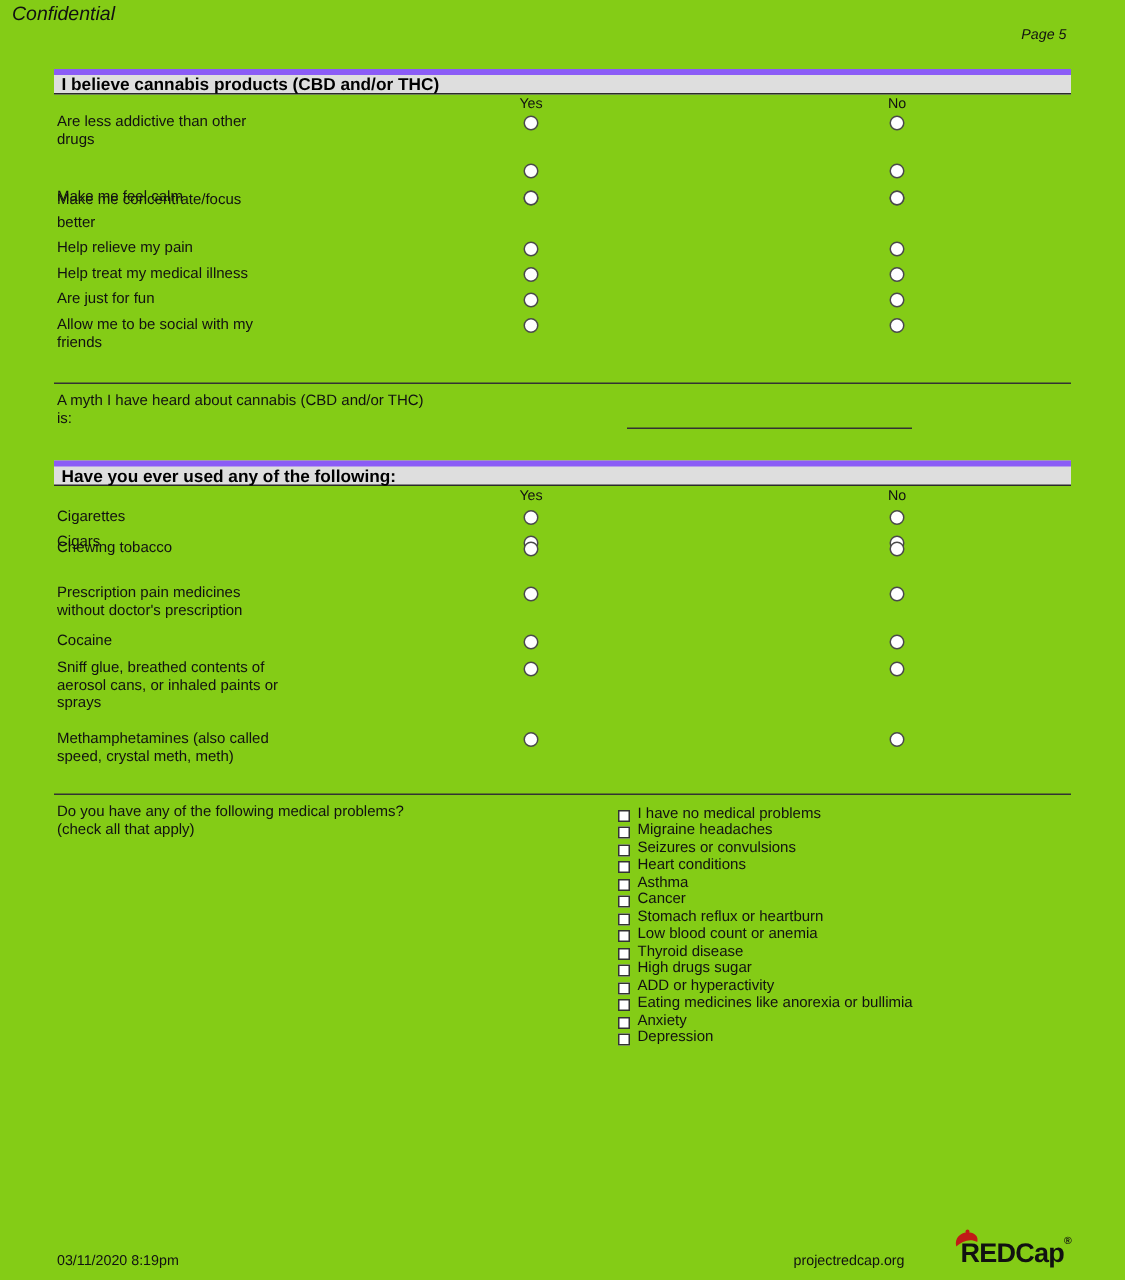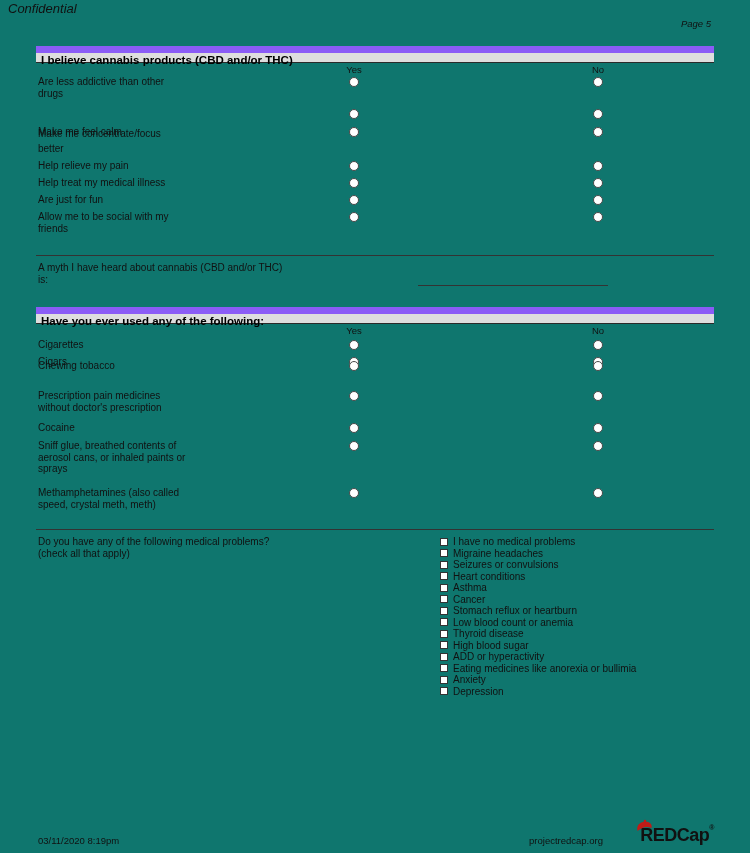--- a/index.html
+++ b/index.html
@@ -1,41 +1,41 @@
 <!DOCTYPE html>
 <html><head>
 <meta charset="utf-8">
 <style>
   * { margin:0; padding:0; box-sizing:border-box; }
   html,body { background:#ffffff; }
   #page {
     position:relative;
     width:750px; height:853px;
-    background:#0f766e;
+    background:#84cc16;
     font-family:"Liberation Sans","DejaVu Sans",sans-serif;
     color:#1a1a1a;
     overflow:hidden;
   }
   .abs { position:absolute; }
 
   #confidential {
     left:8px; top:1px;
     font-size:13px; font-style:italic; color:#111;
   }
   #page-num {
     right:39px; top:18px;
     font-size:9.5px; font-style:italic; color:#111;
   }
 
   #form-body { left:36px; top:0; width:678px; height:853px; }
 
   .section-header {
     left:0; width:678px; height:17px;
     background:#dedede;
-    border-top:7px solid #8b5cf6;
+    border-top:4px solid #8b5cf6;
     border-bottom:1.5px solid #2a2a2a;
     font-size:11.5px; font-weight:bold; color:#000;
     padding:1px 0 0 5px;
     line-height:13px;
   }
   .col-head {
     width:60px; text-align:center;
     font-size:9.5px; color:#111;
   }
   .q-row { left:0; width:678px; }
@@ -68,21 +68,21 @@
     width:190px; height:0;
     border-bottom:1px solid #333;
   }
 
   #medical-question {
     left:2px; top:536px; width:350px;
     font-size:10px; line-height:11.7px;
     white-space:pre-line; color:#111;
   }
   #medical-options { left:376px; top:536px; width:300px; }
-  .cb-item { display:flex; align-items:center; height:11.5px;margin-left:28px; }
+  .cb-item { display:flex; align-items:flex-end; height:11.5px; }
   .cb-box {
     flex:0 0 auto;
     width:8px; height:8px;
     border:1.1px solid #333;
     background:#fff;
     margin-right:5px;
   }
   .cb-label { font-size:10px; line-height:11px; color:#111; white-space:nowrap; }
 
   #footer-date { left:2px; top:835px; font-size:9.5px; color:#111; }
@@ -246,21 +246,21 @@
       <div class="cb-item">
           <span class="cb-box"></span>
           <span class="cb-label">Low blood count or anemia</span>
         </div>
       <div class="cb-item">
           <span class="cb-box"></span>
           <span class="cb-label">Thyroid disease</span>
         </div>
       <div class="cb-item">
           <span class="cb-box"></span>
-          <span class="cb-label">High blood sugar</span>
+          <span class="cb-label">High drugs sugar</span>
         </div>
       <div class="cb-item">
           <span class="cb-box"></span>
           <span class="cb-label">ADD or hyperactivity</span>
         </div>
       <div class="cb-item">
           <span class="cb-box"></span>
           <span class="cb-label">Eating medicines like anorexia or bullimia</span>
         </div>
       <div class="cb-item">

